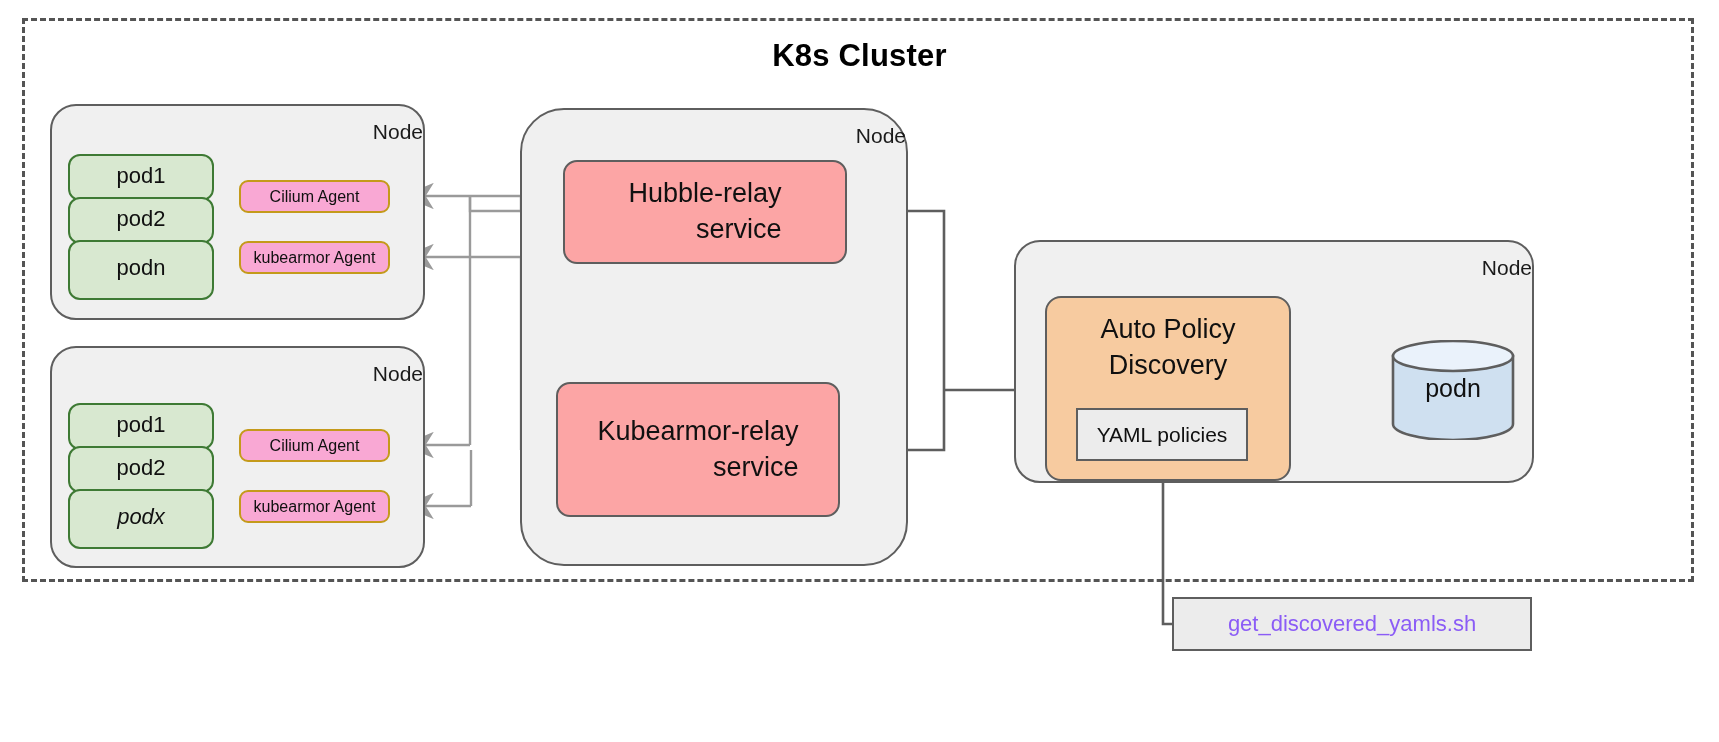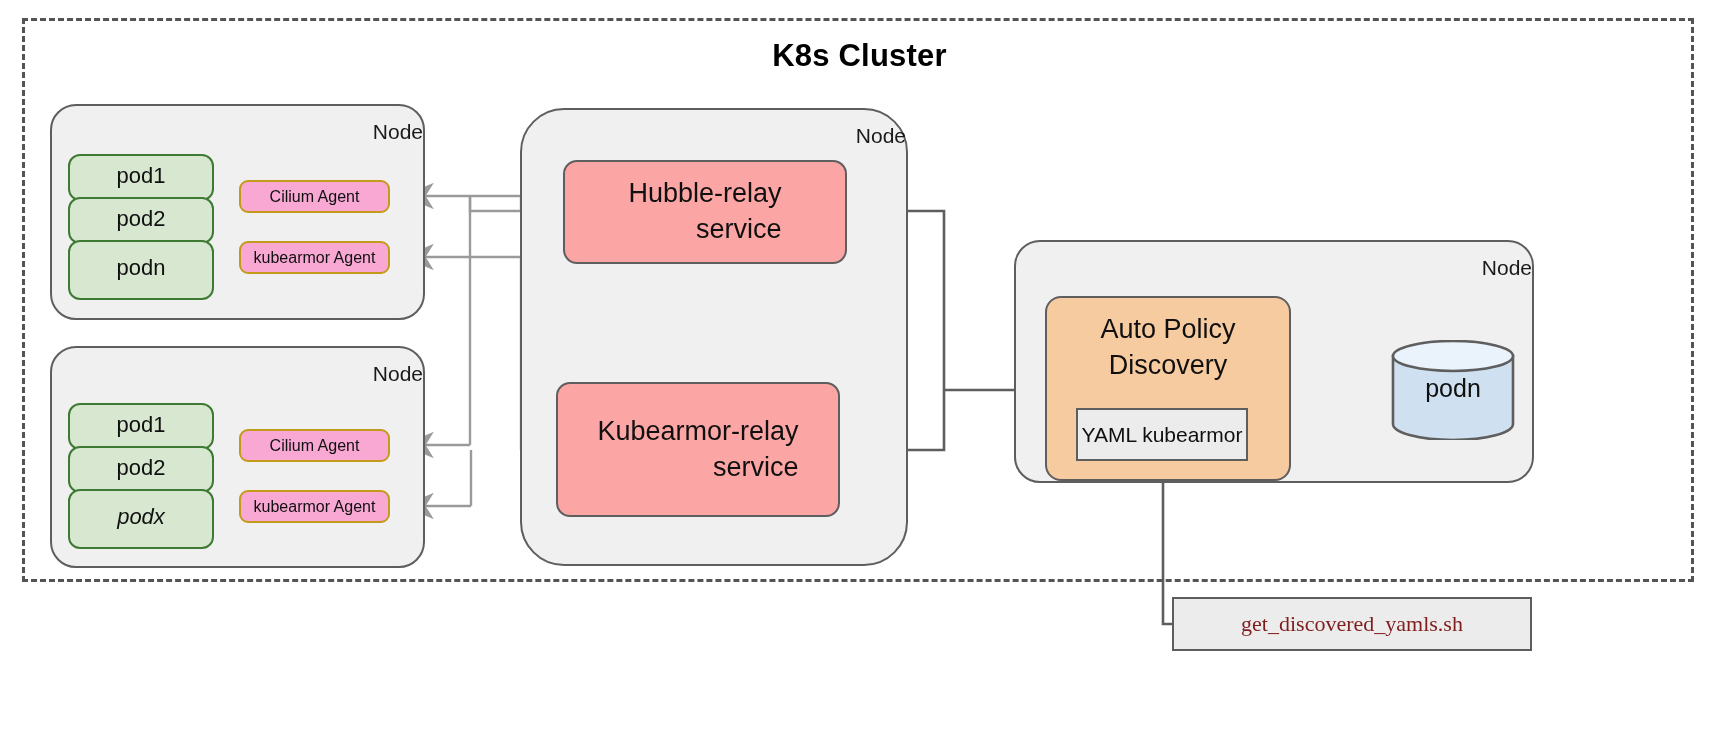--- a/index.html
+++ b/index.html
@@ -169,23 +169,23 @@
   
   #script-note {
     position: absolute;
     left: 1172px;
     top: 597px;
     width: 360px;
     height: 54px;
     background: #ececec;
     border: 2.5px solid #5e5e5e;
     box-sizing: border-box;
-    font-family: Liberation Serif, serif;
+    font-family: Liberation Sans, sans-serif;
     font-size: 22px;
-    color: #7f1d1d;
+    color: #8b5cf6;
     display: flex;
     align-items: center;
     justify-content: center;
   }
 
   svg.links {
     position: absolute;
     left: 0;
     top: 0;
     width: 1719px;
@@ -295,21 +295,21 @@
 
   <div class="node" id="node-right">
     <div class="node-label">Node</div>
   </div>
 
   <div id="apd">
     <div id="apd-title">
       <span>Auto Policy</span><br>
       <span>Discovery</span>
     </div>
-    <div id="yaml-policies">YAML kubearmor</div>
+    <div id="yaml-policies">YAML policies</div>
   </div>
 
   <div id="mysql">
     <svg width="126" height="100" viewBox="0 0 126 100">
       <path d="M3,16 L3,84 A60,16 0 0 0 123,84 L123,16 Z" fill="#cfe0f0" stroke="#5e5e5e" stroke-width="2.6"></path>
       <ellipse cx="63" cy="16" rx="60" ry="15" fill="#eaf2fb" stroke="#5e5e5e" stroke-width="2.6"></ellipse>
     </svg>
     <div id="mysql-label">podn</div>
   </div>
 

